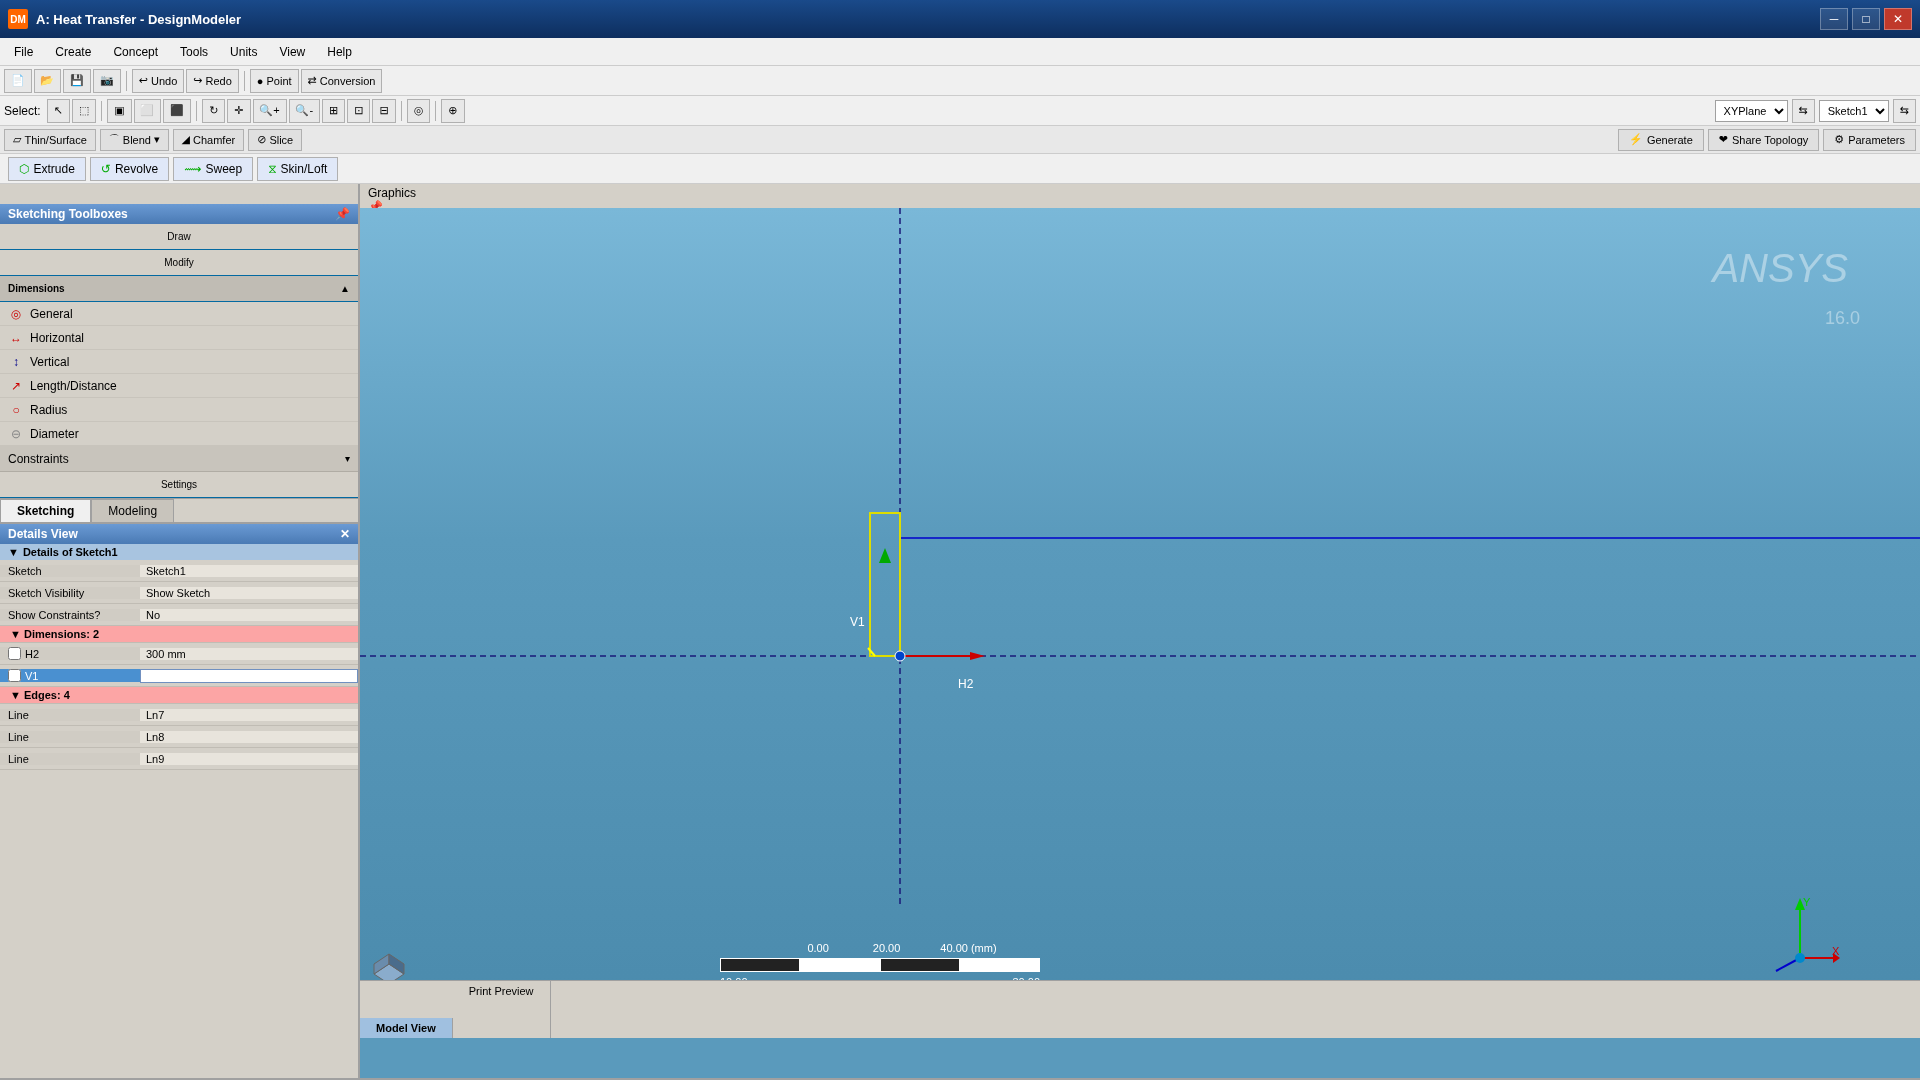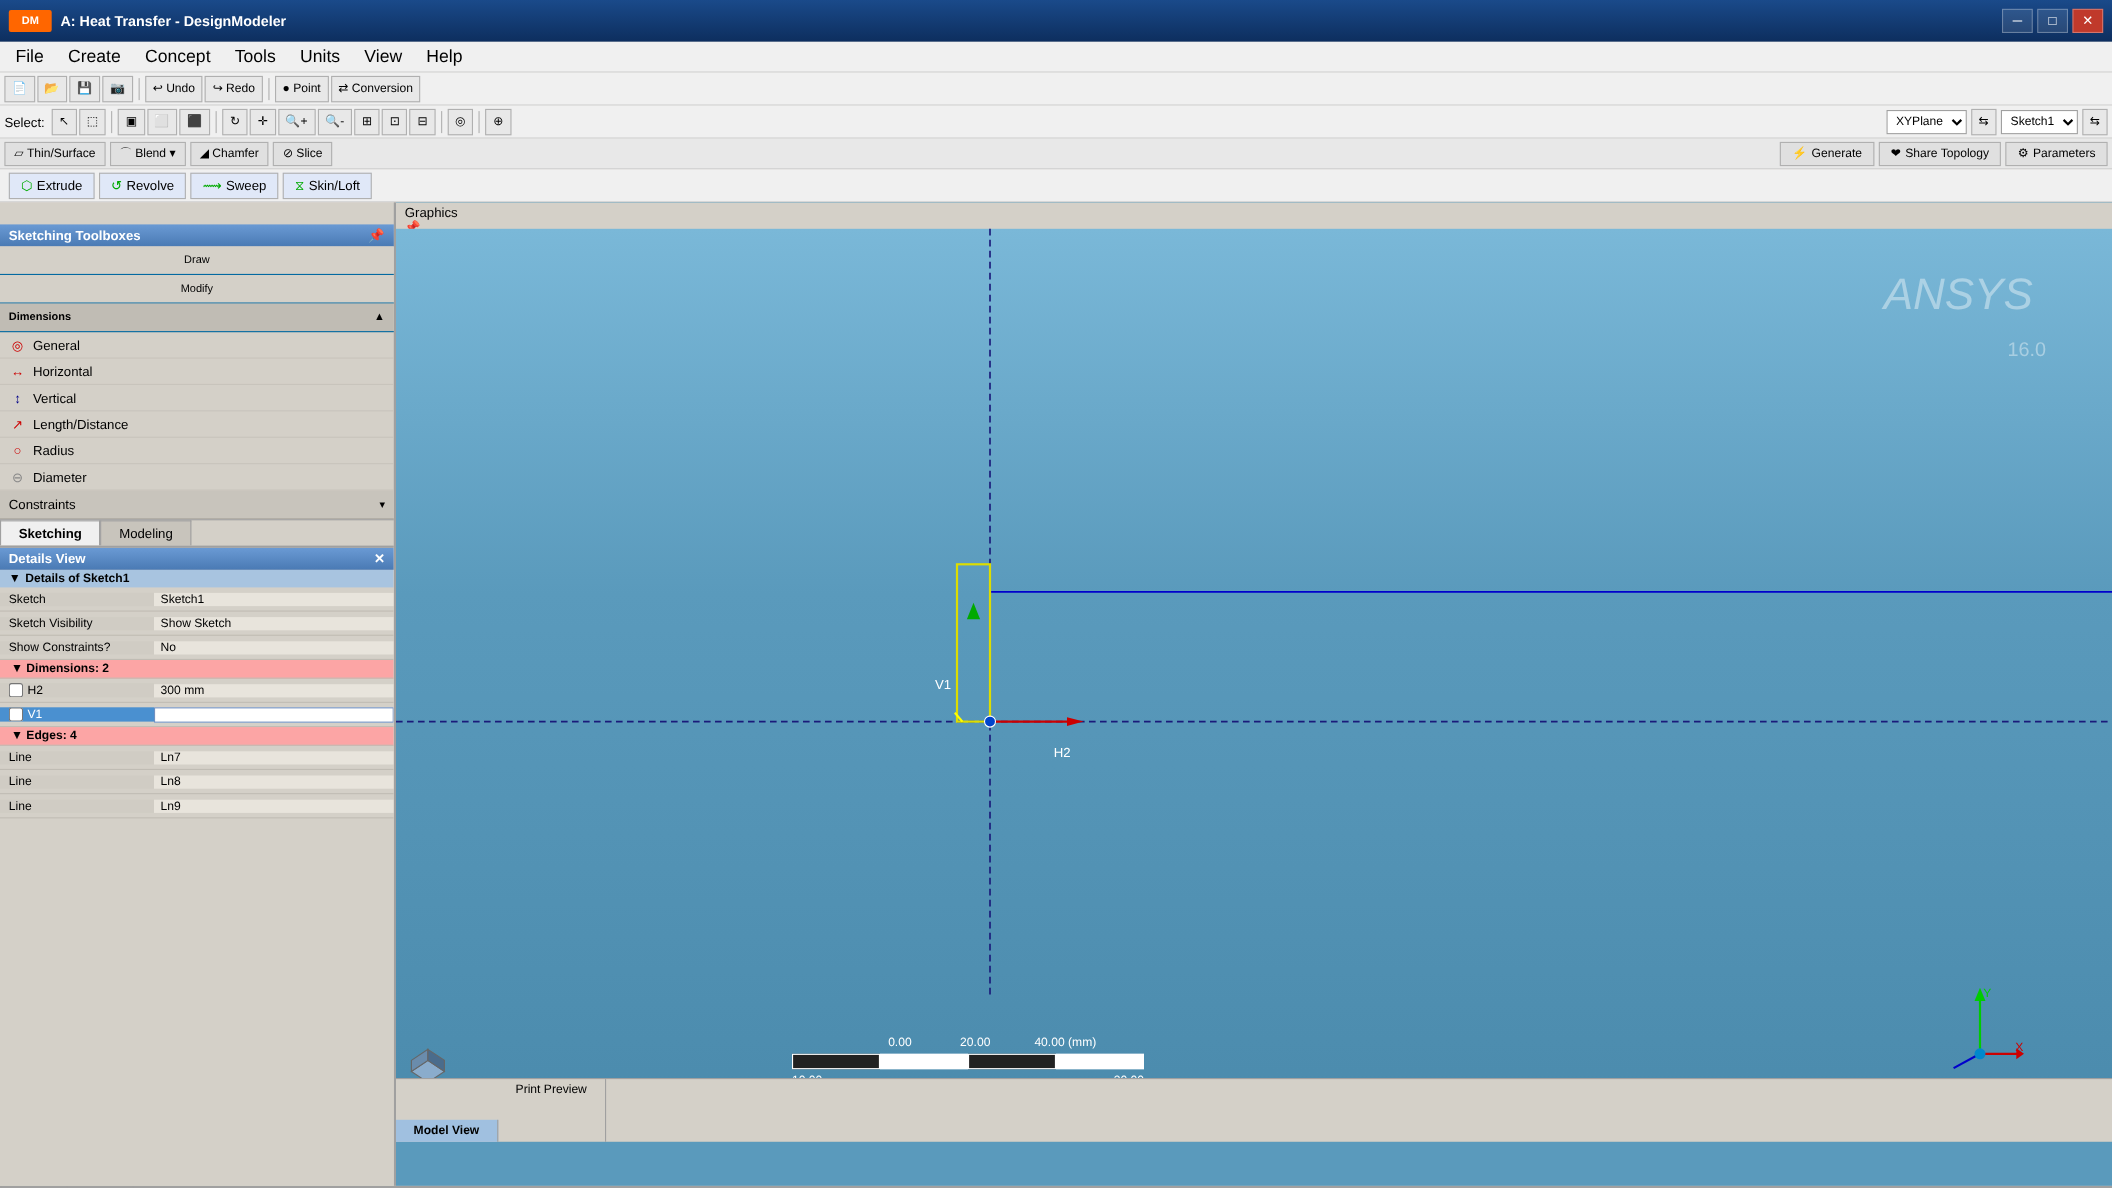--- a/index.html
+++ b/index.html
@@ -5,32 +5,32 @@
     * { margin: 0; padding: 0; box-sizing: border-box; }
     body { width: 1920px; height: 1080px; overflow: hidden; font-family: 'Segoe UI', Arial, sans-serif; font-size: 12px; background: #d4d0c8; }
 
     
     #title-bar {
       width: 100%; height: 38px; background: linear-gradient(to bottom, #1a4a8a, #0d2e5e);
       display: flex; align-items: center; justify-content: space-between;
       padding: 0 8px; color: white; font-size: 13px; font-weight: bold;
     }
     #title-bar-left { display: flex; align-items: center; gap: 8px; }
-    #title-bar-icon { width: 39px; height: 20px; background: #ff6600; border-radius: 2px; display: flex; align-items: center; justify-content: center; font-size: 10px; font-weight: bold; color: white; }
+    #title-bar-icon { width: 20px; height: 20px; background: #ff6600; border-radius: 2px; display: flex; align-items: center; justify-content: center; font-size: 10px; font-weight: bold; color: white; }
     #title-bar-controls { display: flex; gap: 4px; }
     .title-btn { width: 28px; height: 22px; border: 1px solid rgba(255,255,255,0.3); background: rgba(255,255,255,0.1); color: white; cursor: pointer; display: flex; align-items: center; justify-content: center; font-size: 12px; }
     .title-btn.close { background: #c0392b; }
 
     
     #menu-bar {
       width: 100%; height: 28px; background: #f0f0f0;
       display: flex; align-items: center; padding: 0 4px; border-bottom: 1px solid #ccc;
       gap: 2px;
     }
-    .menu-item { padding: 2px 10px; cursor: pointer; font-size: 16px; color: #000; }
+    .menu-item { padding: 2px 10px; cursor: pointer; font-size: 12px; color: #000; }
 
     
     #toolbar1 {
       width: 100%; height: 30px; background: #f0f0f0;
       display: flex; align-items: center; padding: 0 4px; border-bottom: 1px solid #ccc; gap: 2px;
     }
     .tb-btn { height: 24px; padding: 0 6px; background: #e8e8e8; border: 1px solid #b0b0b0; cursor: pointer; display: flex; align-items: center; gap: 3px; font-size: 11px; }
     .tb-sep { width: 1px; height: 20px; background: #b0b0b0; margin: 0 3px; }
 
     
@@ -357,20 +357,23 @@
           <span class="dim-icon" style="color:#888;">⊖</span>
           <span>Diameter</span>
         </div>
       </div>
 
       <div class="constraint-row">
         <span>Constraints</span>
         <span class="constraint-arrow">▾</span>
       </div>
 
+      <div class="toolbox-row">
+        <span>Settings</span>
+      </div>
     </div>
 
     <div id="tab-bar">
       <div class="tab active">Sketching</div>
       <div class="tab">Modeling</div>
     </div>
 
     <div id="details-view">
       <div id="details-header">
         <span>Details View</span>

